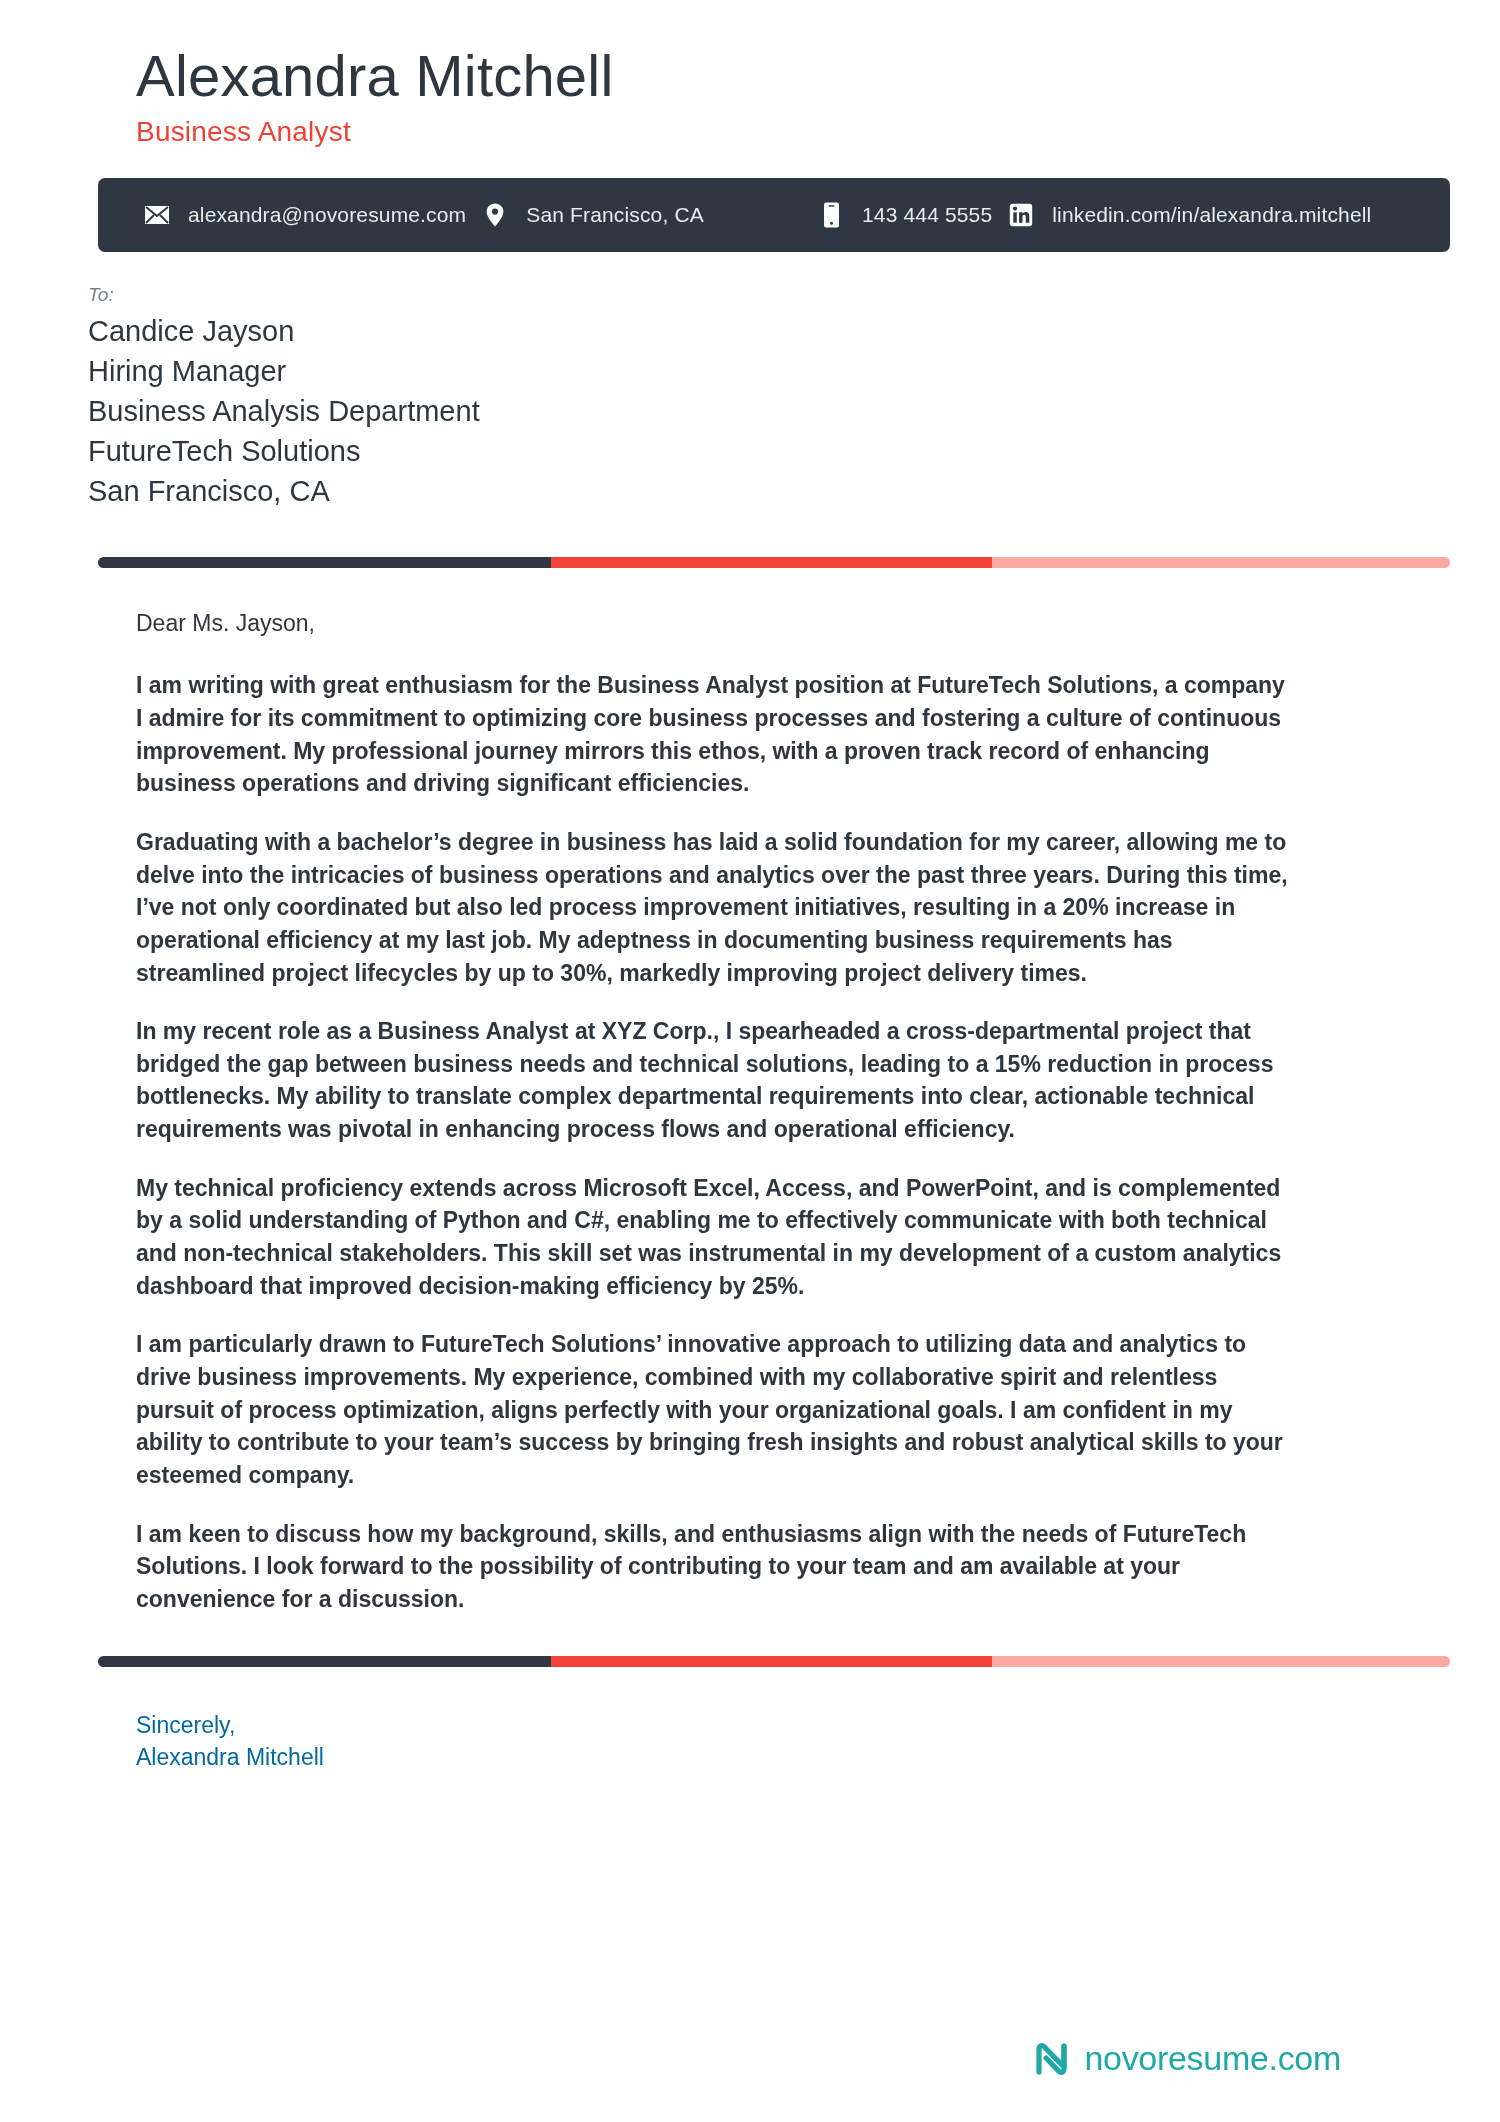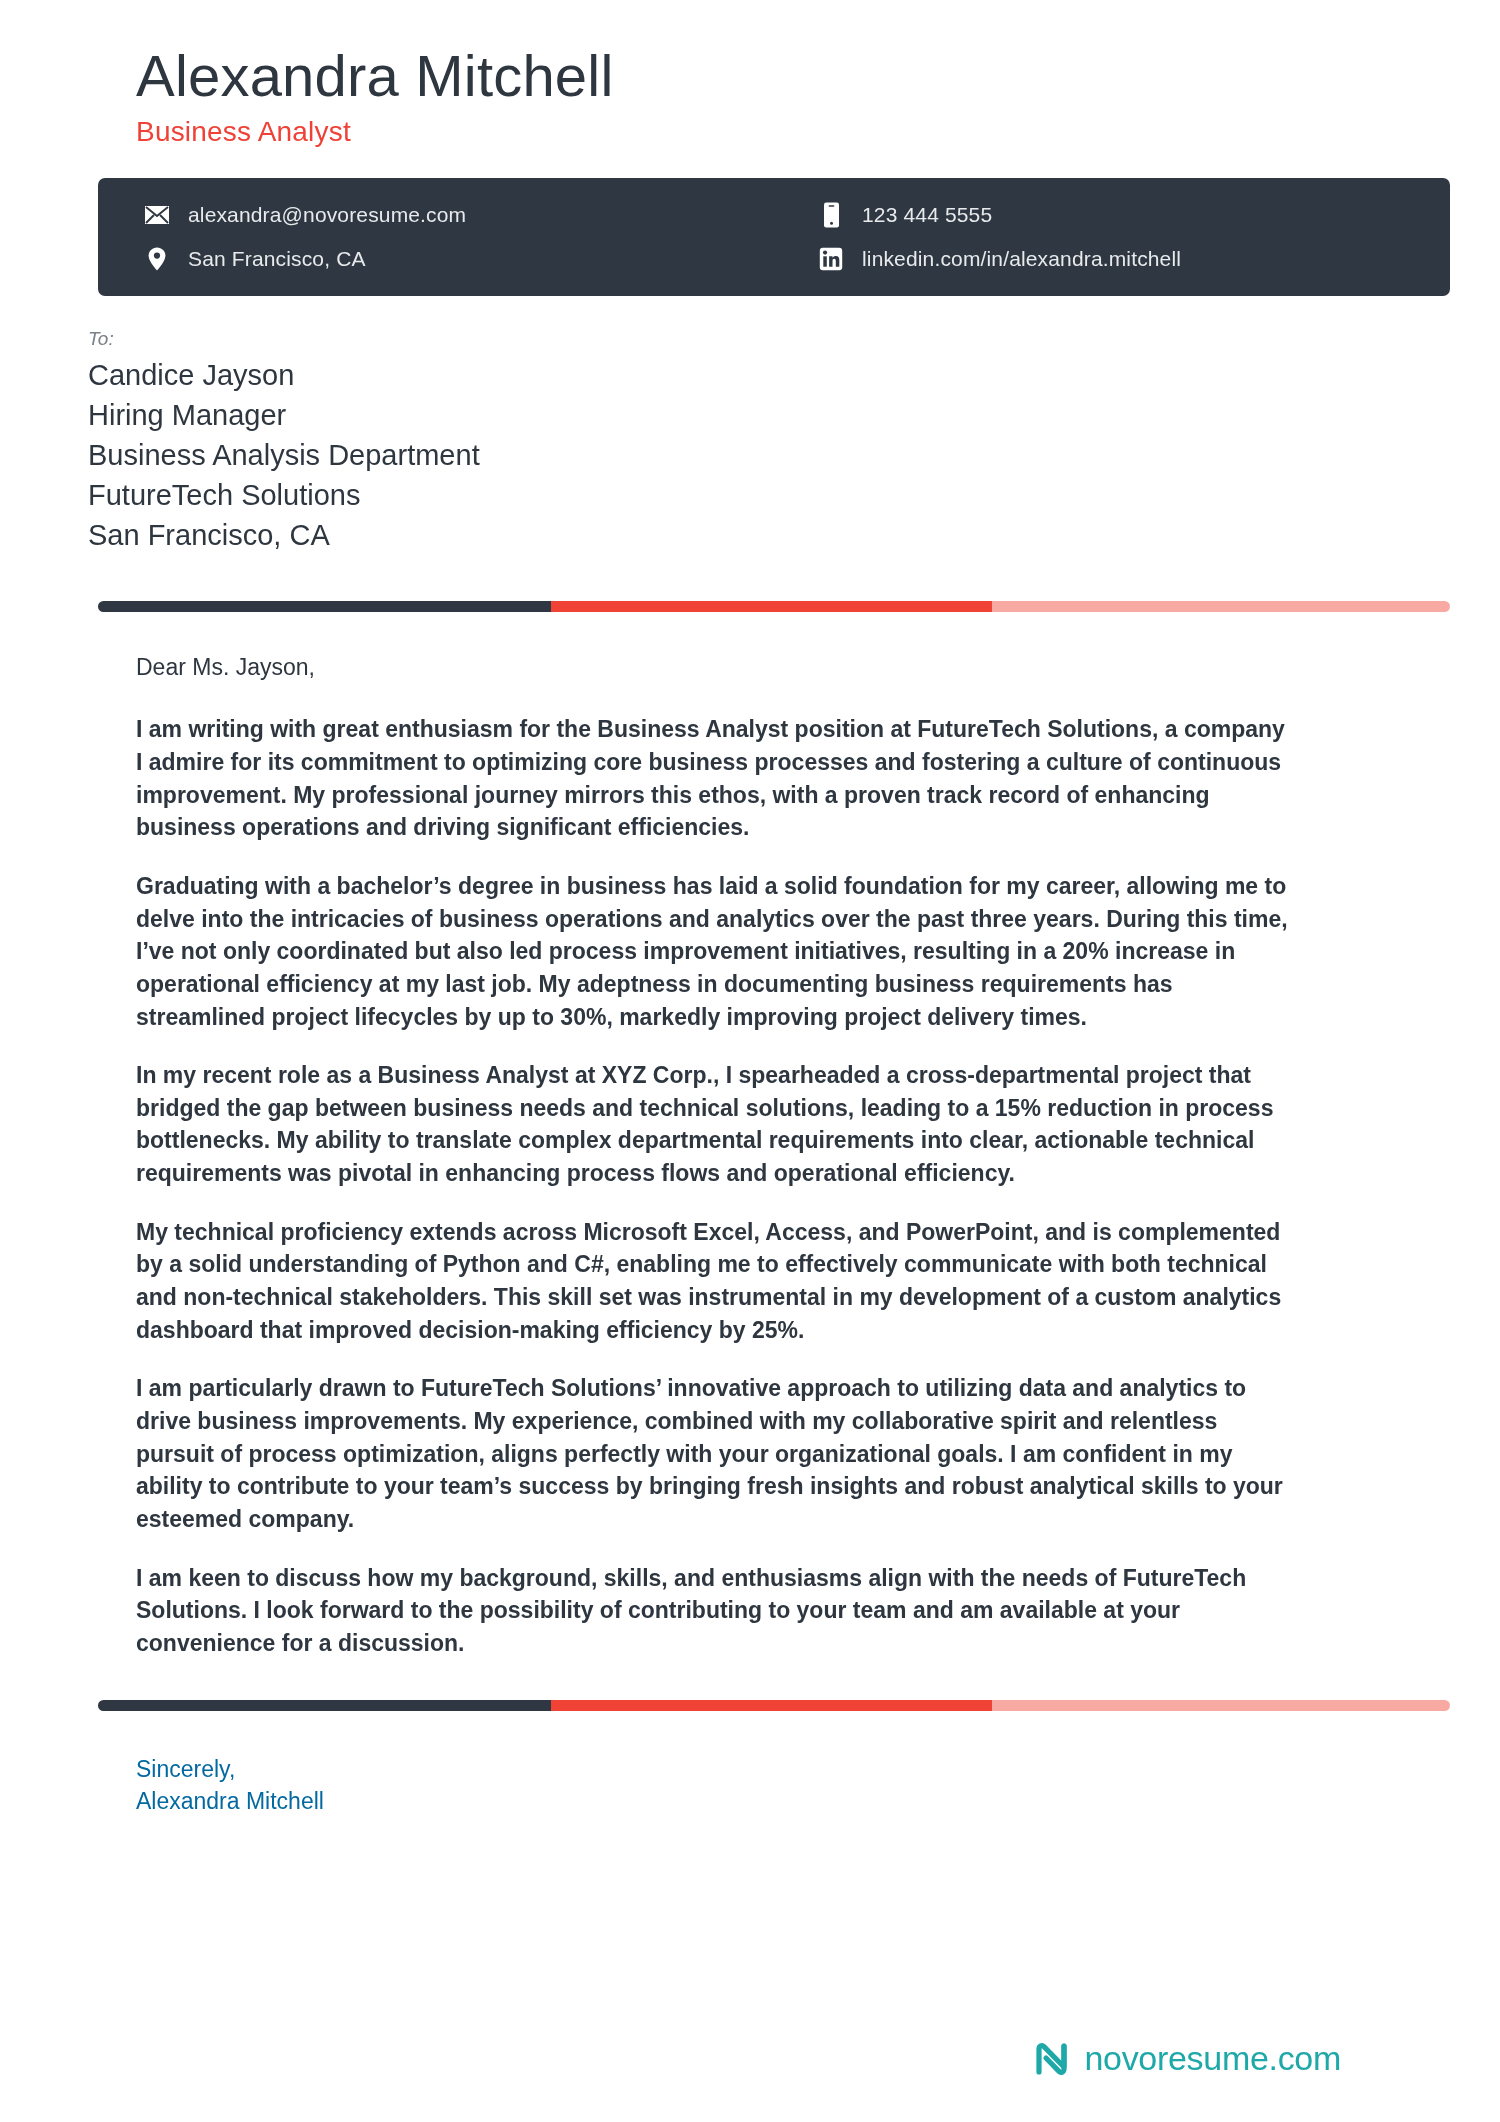--- a/index.html
+++ b/index.html
@@ -56,21 +56,20 @@
     width: 1352px;
     background: #2f3842;
     border-radius: 7px;
     padding: 22px 0 22px 0;
     display: flex;
     flex-direction: row;
   }
 
   .contact-col {
     display: flex;
-    flex-direction: column;
     gap: 14px;
   }
   .contact-col.left  { width: 680px; padding-left: 44px; }
   .contact-col.right { width: 672px; padding-left: 38px; }
 
   .contact-row {
     display: flex;
     flex-direction: row;
     align-items: center;
     height: 30px;
@@ -225,21 +224,21 @@
     <div class="contact-col right">
 
       <div class="contact-row">
         <span class="contact-icon">
           <svg width="17" height="26" viewBox="0 0 17 26" aria-hidden="true">
             <rect x="1" y="0.6" width="15" height="24.8" rx="2.2" fill="#ffffff"></rect>
             <rect x="5.6" y="3.2" width="5.8" height="1.5" rx="0.7" fill="#2f3842"></rect>
             <circle cx="8.5" cy="21.3" r="1.5" fill="#2f3842"></circle>
           </svg>
         </span>
-        <span class="contact-text">123 444 5555</span>
+        <span class="contact-text">143 444 5555</span>
       </div>
 
       <div class="contact-row">
         <span class="contact-icon">
           <svg width="24" height="24" viewBox="0 0 24 24" aria-hidden="true">
             <rect x="0.8" y="0.8" width="22.4" height="22.4" rx="3" fill="#ffffff"></rect>
             <rect x="4.3" y="9.3" width="3.5" height="10.4" fill="#2f3842"></rect>
             <circle cx="6.05" cy="5.6" r="2.1" fill="#2f3842"></circle>
             <path d="M10.1 9.3 h3.4 v1.5 c0.75 -1.2 2.1 -1.8 3.4 -1.8 c2.4 0 3.4 1.5 3.4 4.1 v6.6 h-3.5 v-5.8 c0 -1.35 -0.5 -2.1 -1.6 -2.1 c-1.1 0 -1.7 0.8 -1.7 2.1 v5.8 h-3.4 z" fill="#2f3842"></path>
           </svg>

